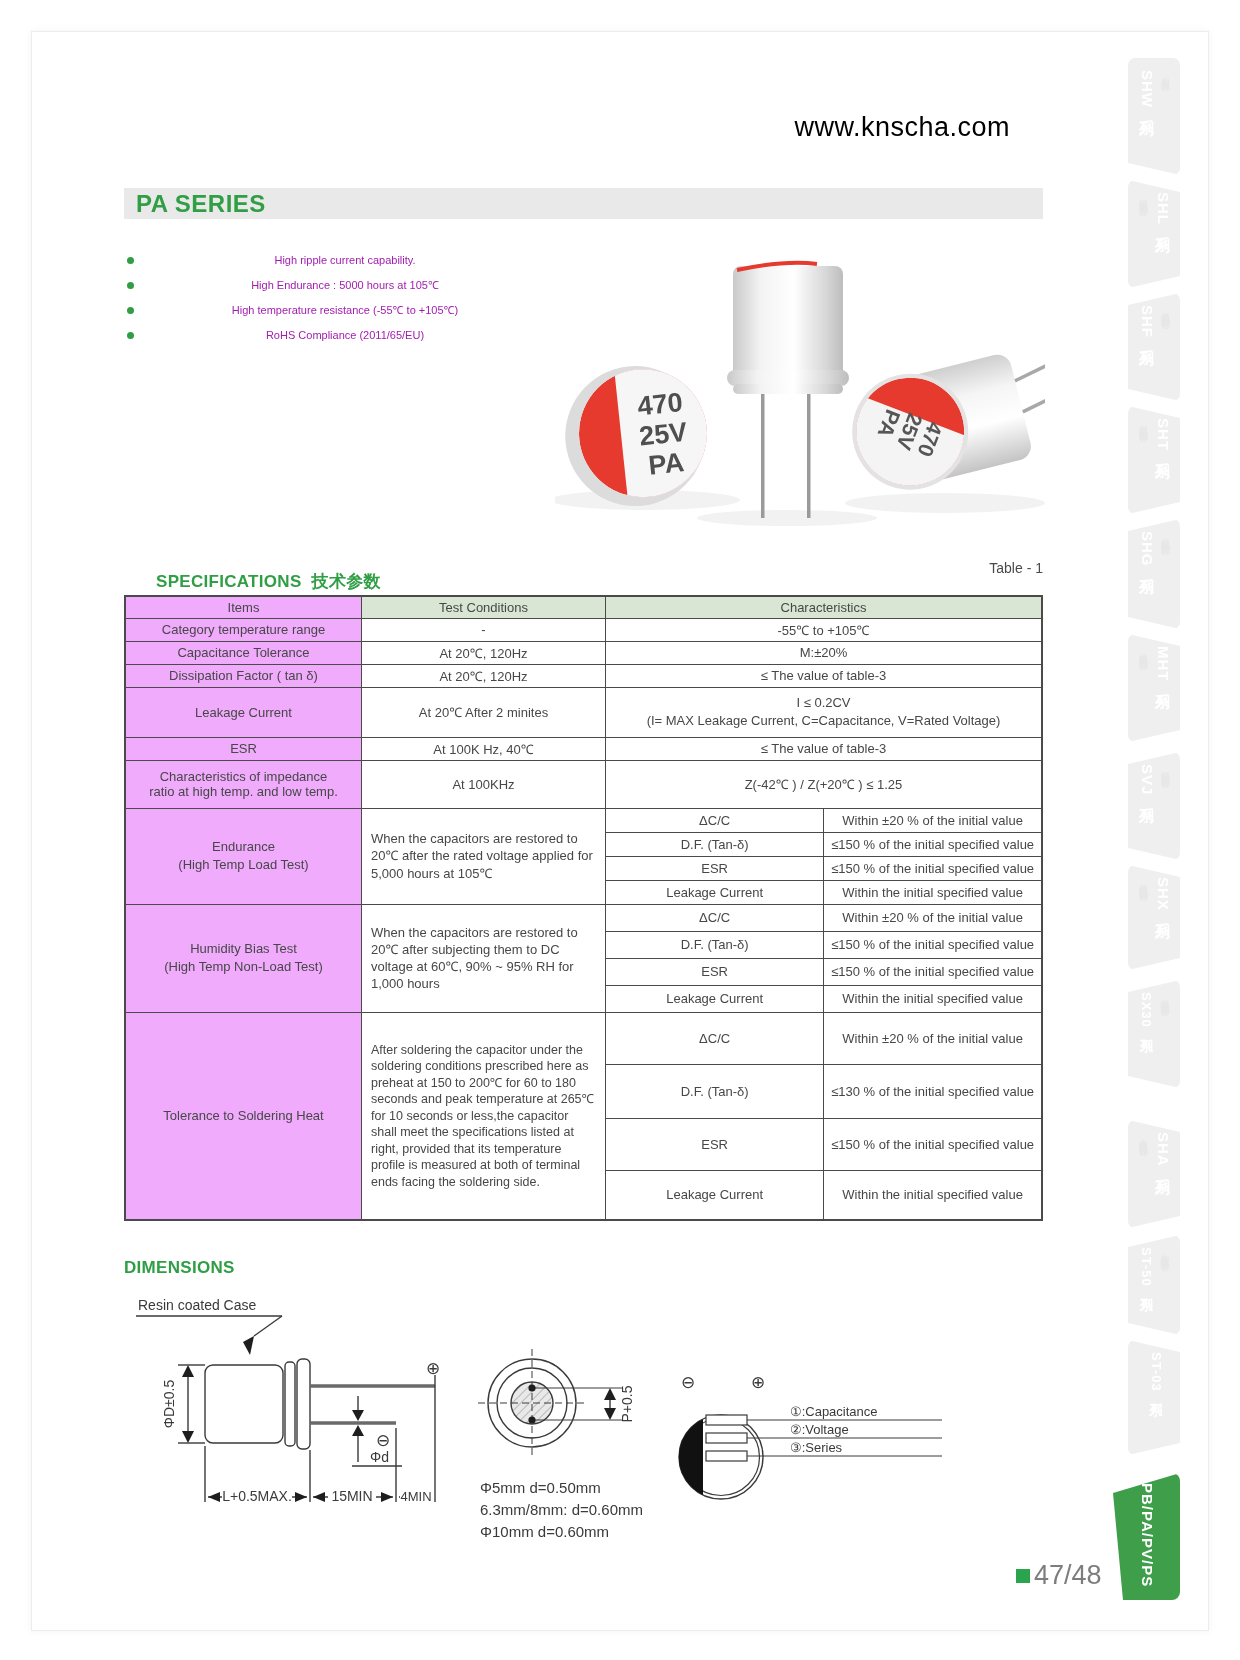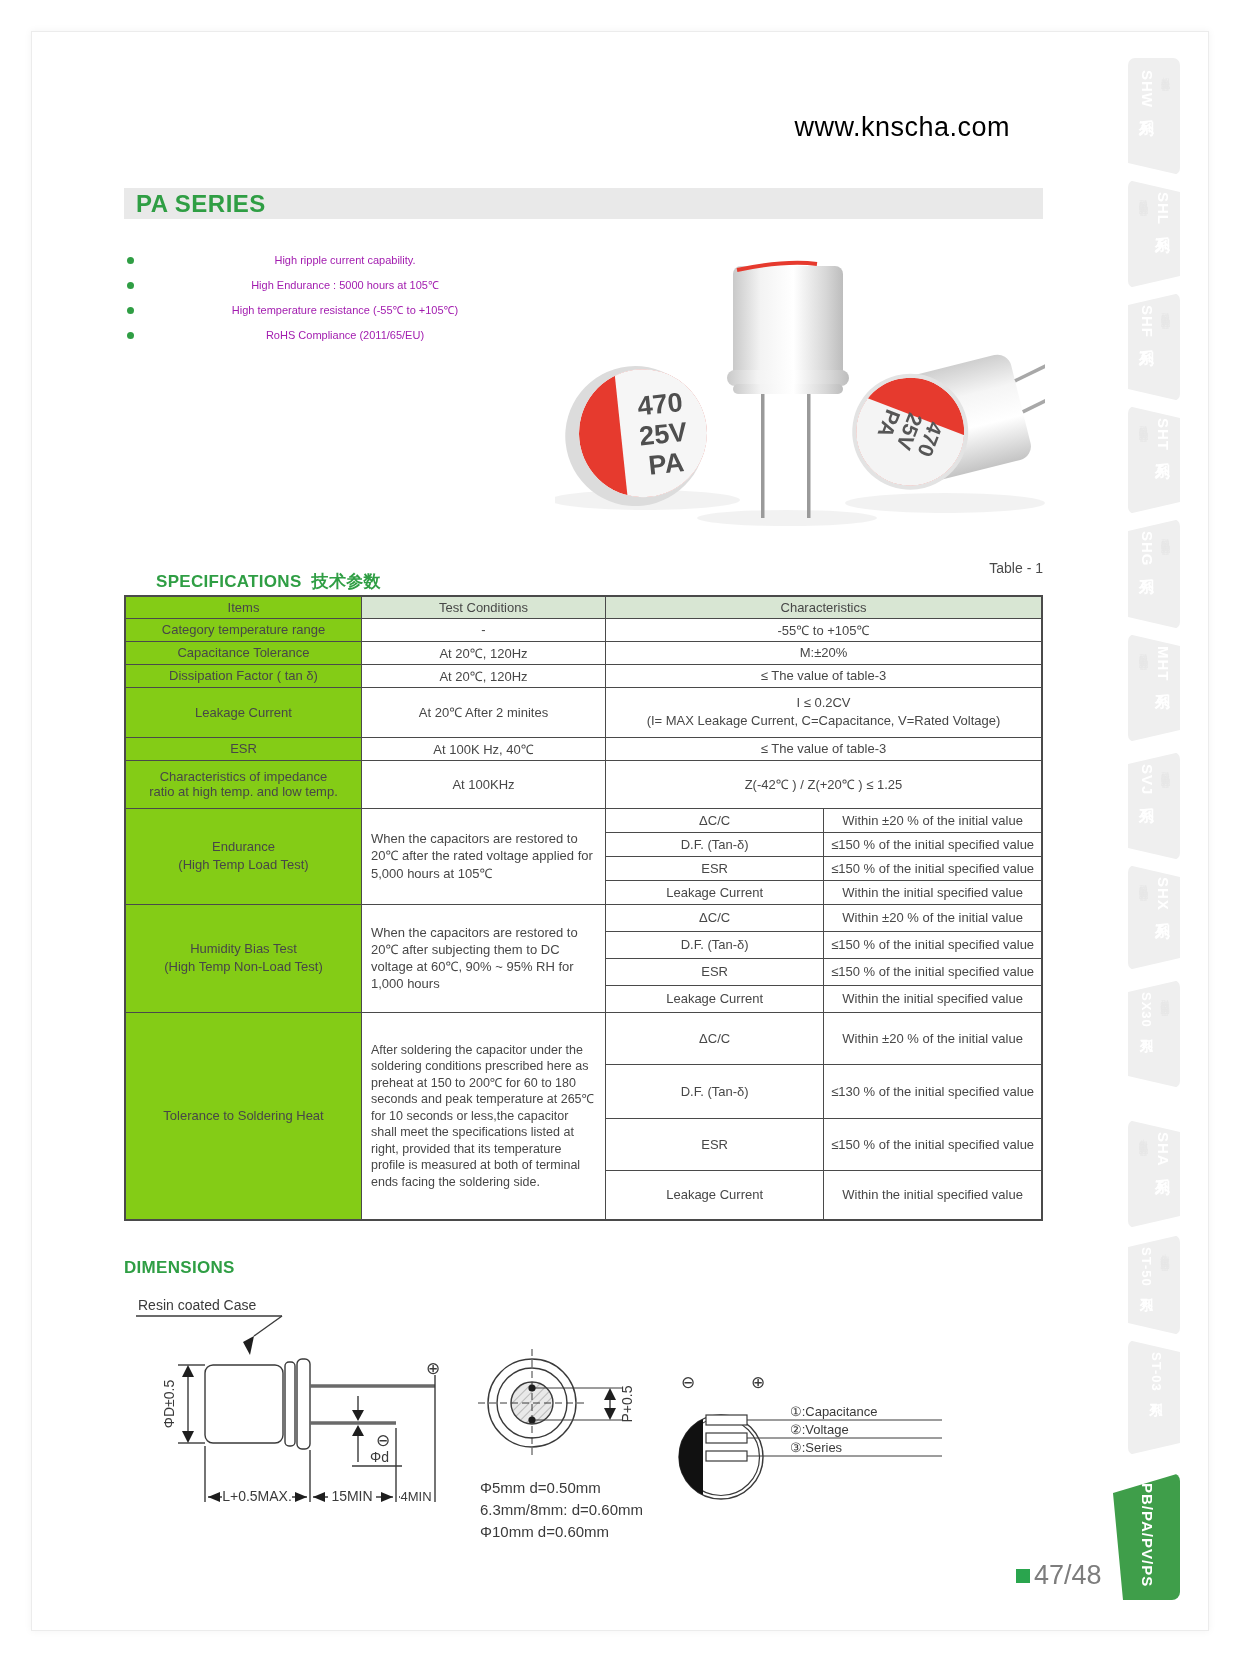--- a/index.html
+++ b/index.html
@@ -15,21 +15,21 @@
   .features li{position:relative;padding-left:16px;margin-bottom:9px;font-size:11px;color:#a21caf;line-height:16px;text-align:center;}
   .features li .dot{position:absolute;left:0;top:5px;width:7px;height:7px;border-radius:50%;background:#2f9e44;}
   
   .sechead{font-size:17px;font-weight:bold;color:#2f9e44;letter-spacing:.3px;}
   .tablelabel{left:900px;top:560px;width:143px;text-align:right;font-size:14px;color:#4a4a4a;}
   
   .spec{left:124px;top:595px;}
   table.spec-t{border-collapse:collapse;width:919px;table-layout:fixed;}
   table.spec-t td,table.spec-t th{border:1px solid #4a4a4a;font-size:13px;color:#474747;text-align:center;vertical-align:middle;padding:2px 6px;font-weight:normal;overflow:hidden;}
   table.spec-t{border:2px solid #4a4a4a;}
-  .c-item{width:223px;background:#84cc16;}
+  .c-item{width:223px;background:#f0abfc;}
   .c-cond{width:231px;}
   .c-sub1{width:145px;}
   .c-sub2{width:304px;}
   .hdr{background:#d8e6d3;height:22px;}
   .cond-left{text-align:left !important;line-height:1.32;padding:4px 9px !important;}
   .two-line div{line-height:1.35;}
   
   .dim-head{left:124px;top:1258px;}
   .notes{font-size:15px;fill:#3a3a3a;}
   .dwg-t{font-size:14px;fill:#3a3a3a;}

